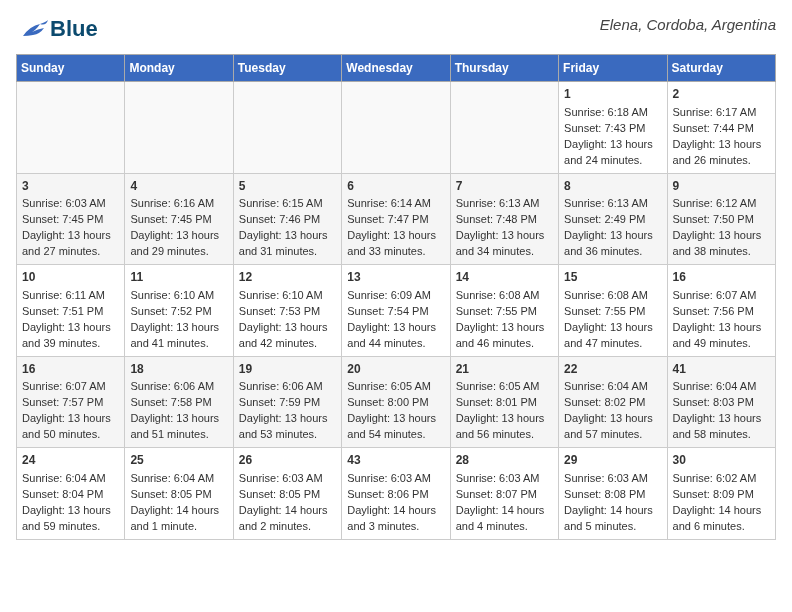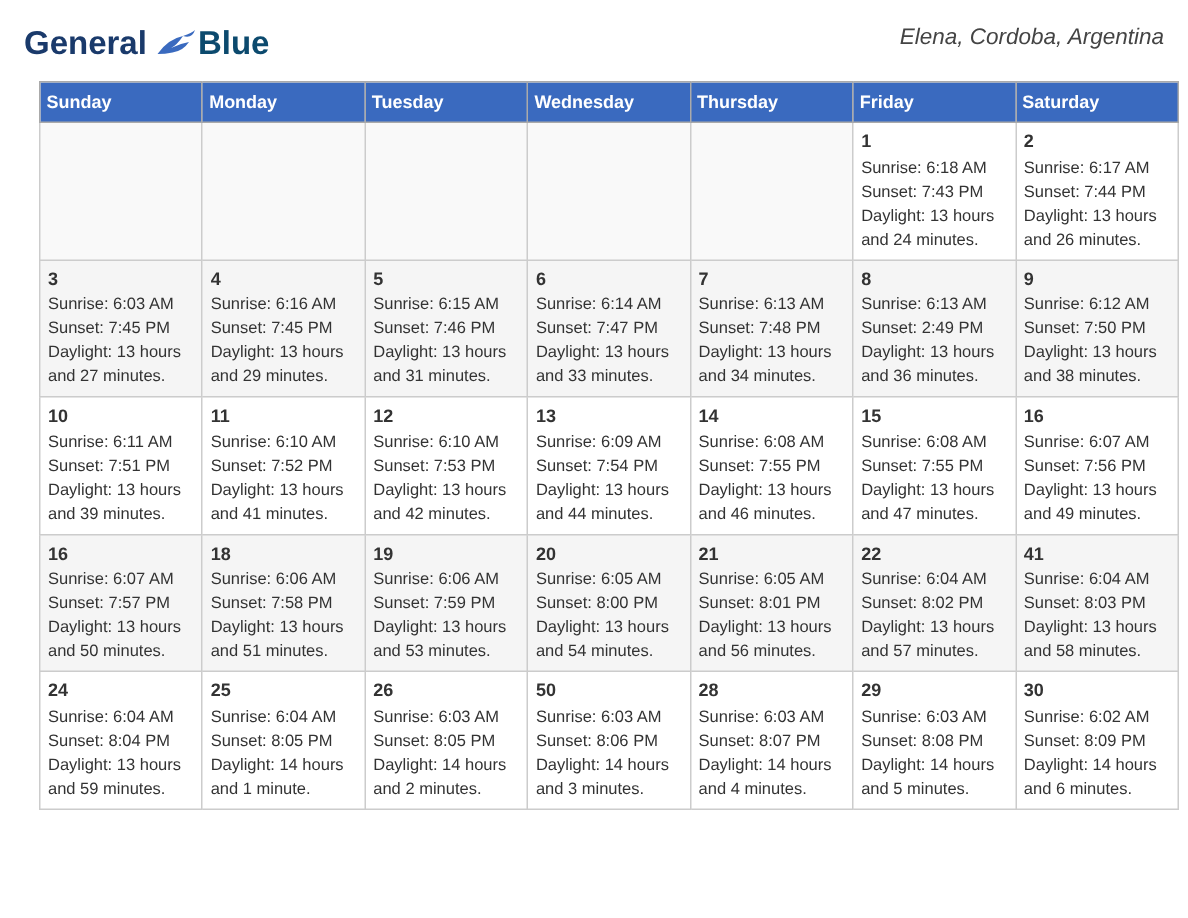--- a/index.html
+++ b/index.html
@@ -43,21 +43,20 @@
     }
     .subtitle {
       font-size: 15px;
       color: #444;
       font-style: italic;
     }
     .calendar {
       width: 100%;
       border-collapse: collapse;
       font-size: 11px;
-      margin-left: 10px;
     }
     .calendar th {
       background: #3a6abf;
       color: #fff;
       padding: 6px 4px;
       text-align: left;
       font-size: 12px;
       font-weight: bold;
       border: 1px solid #aaa;
     }
@@ -90,21 +89,20 @@
       color: #333;
       line-height: 1.45;
     }
   </style>
 </head>
 <body>
 
 <div class="header">
   <div class="logo">
     <div class="logo-text">
-      <span>General</span>
       <svg class="logo-bird" viewBox="0 0 30 22">
         <path d="M5 18 Q12 8 22 6 Q18 12 14 14 Q20 11 26 10 Q22 16 15 17 Q10 18 5 18Z" fill="#3a6abf"></path>
         <path d="M22 6 Q28 4 30 2 Q28 8 22 6Z" fill="#3a6abf"></path>
       </svg>
       <span style="color:#0c4a6e; margin-left:2px;">Blue</span>
     </div>
   </div>
   <div class="title-area">
     <div class="subtitle">Elena, Cordoba, Argentina</div>
   </div>
@@ -313,21 +311,21 @@
 and 1 minute.</div>
         </td>
         <td>
           <span class="day-num">26</span>
           <div class="day-info">Sunrise: 6:03 AM
 Sunset: 8:05 PM
 Daylight: 14 hours
 and 2 minutes.</div>
         </td>
         <td>
-          <span class="day-num">50</span>
+          <span class="day-num">43</span>
           <div class="day-info">Sunrise: 6:03 AM
 Sunset: 8:06 PM
 Daylight: 14 hours
 and 3 minutes.</div>
         </td>
         <td>
           <span class="day-num">28</span>
           <div class="day-info">Sunrise: 6:03 AM
 Sunset: 8:07 PM
 Daylight: 14 hours

